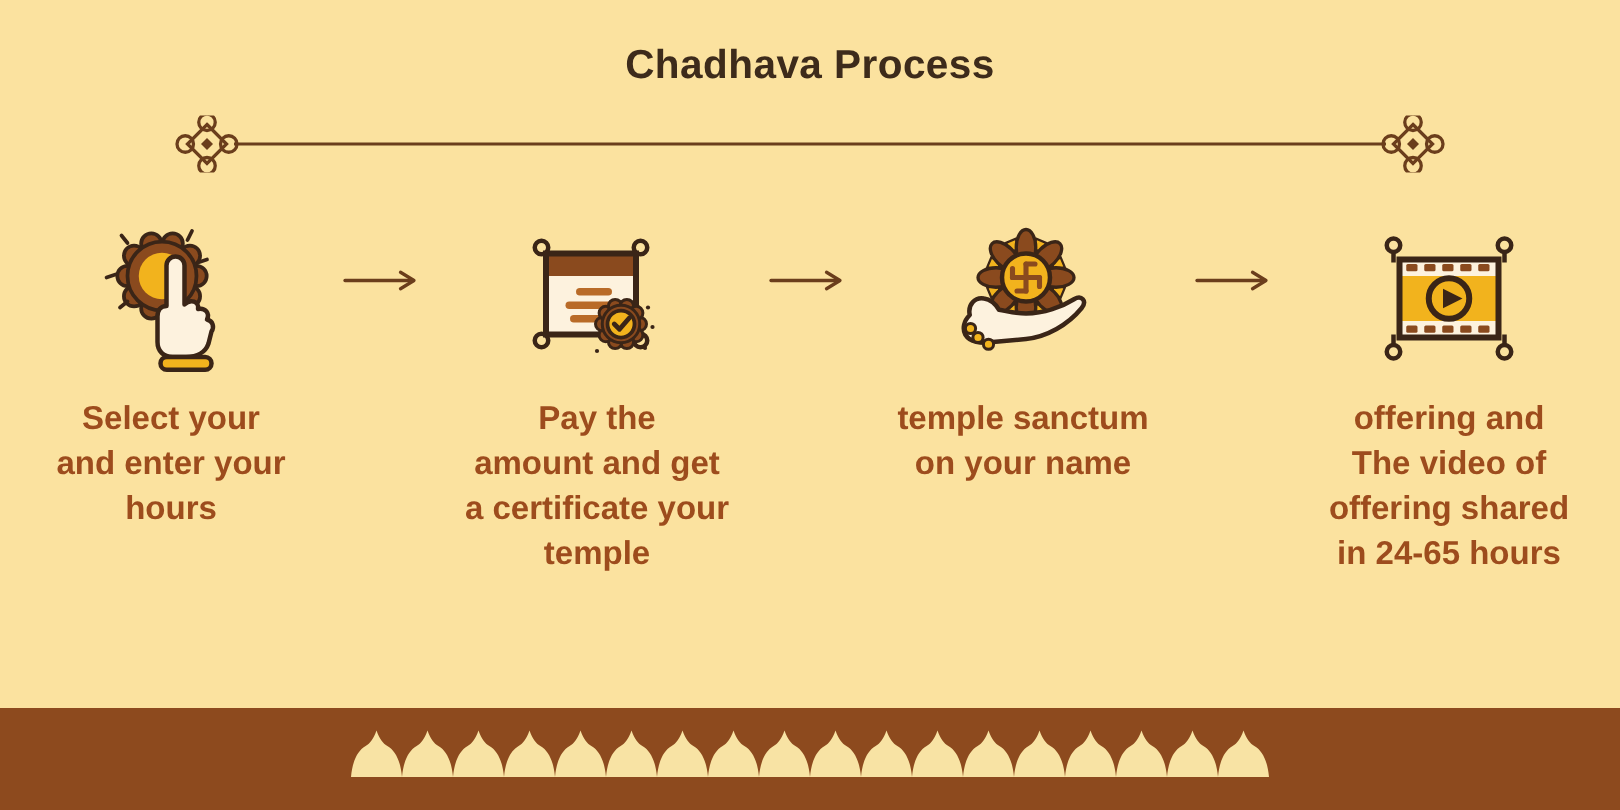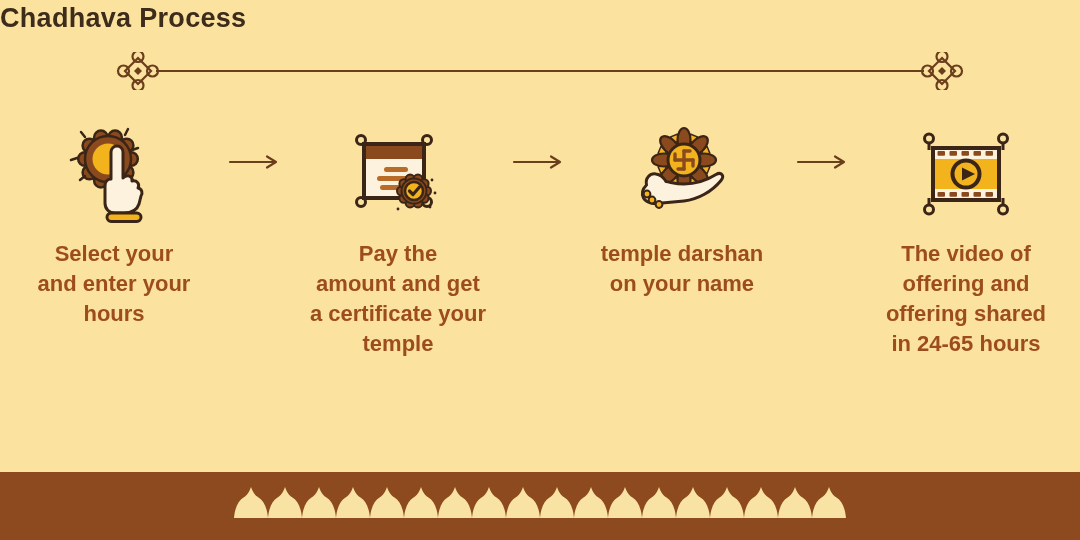--- a/index.html
+++ b/index.html
@@ -9,21 +9,21 @@
     --cert-line:#B96B28;
   }
   *{margin:0;padding:0;box-sizing:border-box;}
   html,body{width:1080px;height:540px;}
   body{
     font-family:"Liberation Sans","DejaVu Sans",sans-serif;
     background:var(--background);
     position:relative;overflow:hidden;
   }
   .title{
-    text-align:left;
+    margin-top:25px;text-align:center;
     font-size:27px;font-weight:700;letter-spacing:.3px;
     color:var(--title-text);line-height:36px;
   }
   .divider-wrap{margin-top:16px;display:flex;justify-content:center;}
   .steps{
     margin-top:34px;display:flex;justify-content:center;align-items:flex-start;
   }
   .step{width:228px;display:flex;flex-direction:column;align-items:center;}
   .step svg.icon{display:block;}
   .caption{
@@ -205,21 +205,21 @@
       <path class="f-cream s-dark" stroke-width="3" stroke-linejoin="round" d="M24,50 C18,49 13,54 14.5,61 C10.5,65 9.5,70 11.5,74 C14.5,79 22,80.5 30,79
            L52,77 C66,75.5 80,67.5 89,56.5 C93,51.5 89,47.5 84,50.5
            C76,55.5 64,60 52,60 C44,60 40,58.5 34,57.5 C31,52.5 28,50.5 24,50 Z"></path>
       <g class="f-yellow s-dark" stroke-width="2">
         <circle cx="15" cy="70" r="3.4"></circle>
           <circle cx="20" cy="76" r="3.4"></circle>
           <circle cx="27" cy="80.5" r="3.4"></circle>
       </g>
     </svg>
     <div class="caption">
-      <div>temple darshan</div>
+      <div>temple sanctum</div>
       <div>on your name</div>
     </div>
   </div>
 
   <svg class="arrow" width="56" height="16" viewBox="0 0 56 16">
     <line x1="2" y1="8" x2="46" y2="8" class="s-arrow" stroke-width="2.2" stroke-linecap="round"></line>
     <path d="M39,2.5 L48,8 L39,13.5" class="f-none s-arrow" stroke-width="2.2" stroke-linecap="round" stroke-linejoin="round"></path>
   </svg>
 
   <div class="step">
@@ -249,22 +249,22 @@
         <rect x="33.5" y="68" width="7.5" height="4.8" rx="1"></rect>
         <rect x="45.5" y="68" width="7.5" height="4.8" rx="1"></rect>
         <rect x="57.5" y="68" width="7.5" height="4.8" rx="1"></rect>
         <rect x="69.5" y="68" width="7.5" height="4.8" rx="1"></rect>
       </g>
       <rect x="17" y="24" width="66" height="52" class="f-none s-dark" stroke-width="4"></rect>
       <circle cx="50" cy="50" r="13.5" class="f-none s-dark" stroke-width="4"></circle>
       <path d="M46,43.5 L59,50 L46,56.5 Z" class="f-dark"></path>
     </svg>
     <div class="caption">
+      <div>offering and</div>
       <div>The video of</div>
-      <div>offering and</div>
       <div>offering shared</div>
       <div>in 24-65 hours</div>
     </div>
   </div>
 
 </div>
 
 <div class="footer">
   <svg class="domes" width="612" height="34" viewBox="0 0 612 34">
     <defs>

